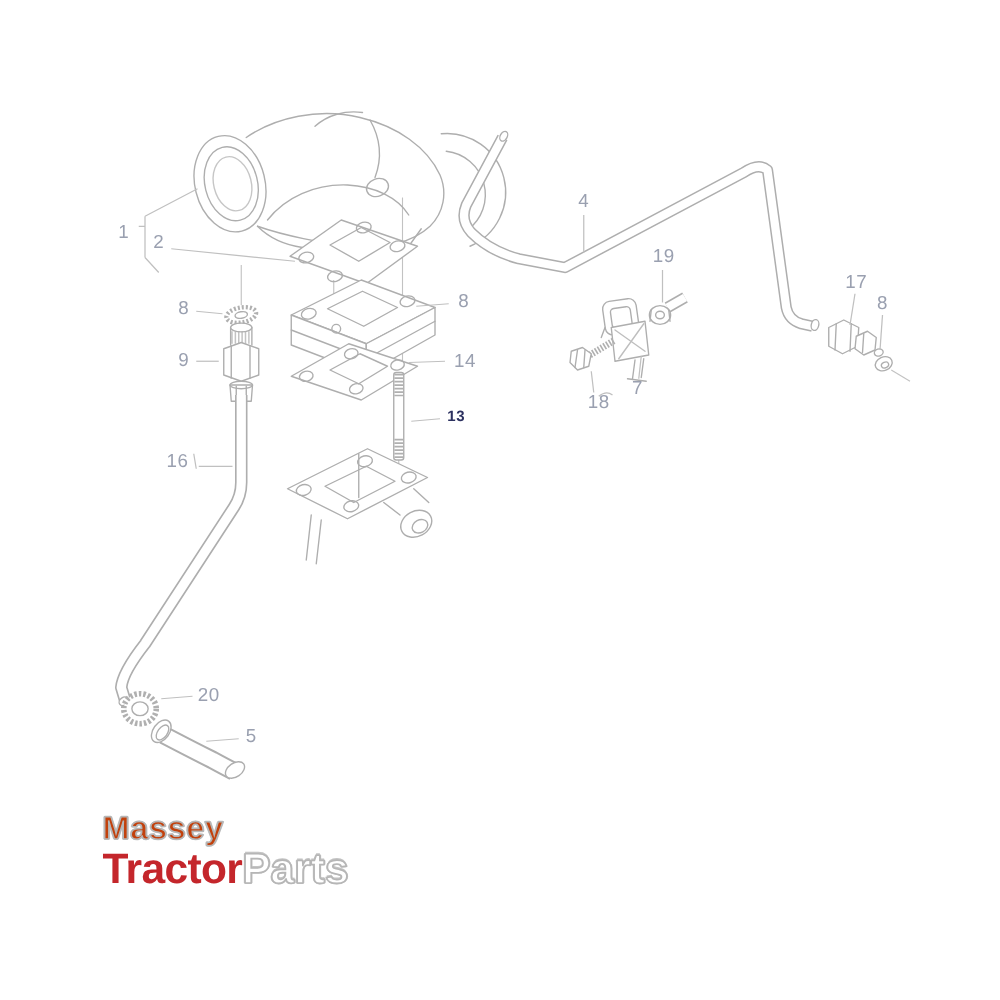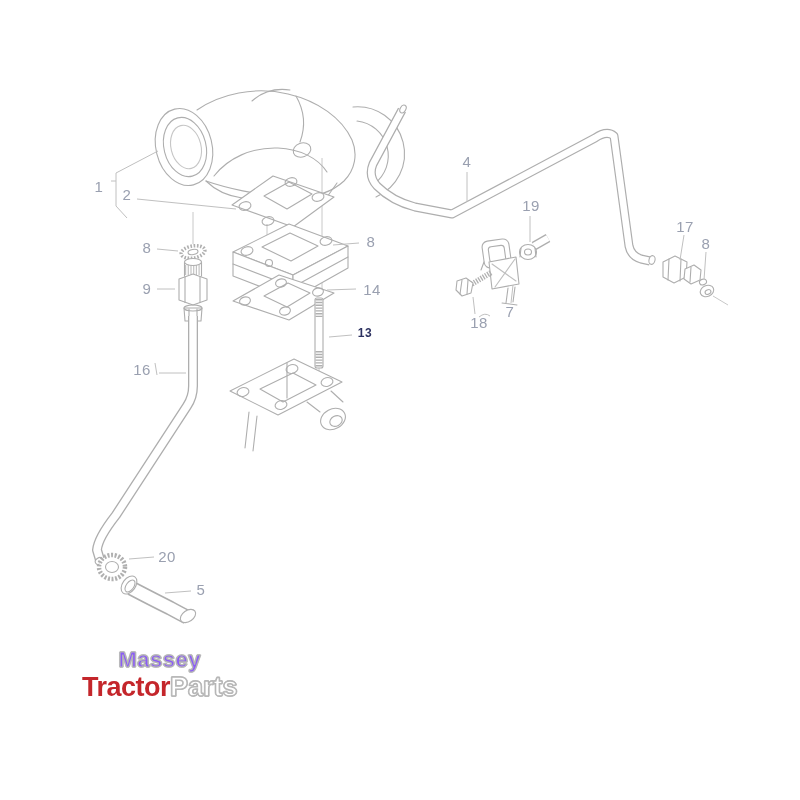--- a/index.html
+++ b/index.html
@@ -17,24 +17,24 @@
   .hose-o{fill:none;stroke:#aeaeae;stroke-width:15;stroke-linejoin:round;}
   .hose-i{fill:none;stroke:#ffffff;stroke-width:11.8;stroke-linejoin:round;}
   .thr{stroke:#b0b0b0;}
   .leader path{fill:none;stroke:#c0c0c0;stroke-width:1;}
   
   .plabel{position:absolute;transform:translate(-50%,-50%);font-size:15px;color:#9aa0b0;
     letter-spacing:0.5px;white-space:nowrap;}
   .plabel.hl{font-weight:bold;font-size:12px;color:#2c3160;}
   
   .logo{position:absolute;left:82px;top:649px;font-weight:bold;line-height:1;}
-  .logo-m{font-size:22px;color:#8b5cf6;-webkit-text-stroke:1.2px #b6b6b6;
+  .logo-m{font-size:26px;color:#c2410c;-webkit-text-stroke:1.2px #b6b6b6;
     text-shadow:-1px 0 0 #c4c4c4,1px 0 0 #c4c4c4,0 -1px 0 #c4c4c4,0 1px 0 #c4c4c4;
-    letter-spacing:0.5px;text-align:center;}
-  .logo-row{margin-top:3px;font-size:27px;}
+    letter-spacing:0.5px;}
+  .logo-row{margin-top:3px;font-size:34px;}
   .logo-t{color:#c4262b;letter-spacing:-0.5px;}
   .logo-p{color:#ffffff;-webkit-text-stroke:1.3px #b6b6b6;
     text-shadow:-1px 0 0 #c4c4c4,1px 0 0 #c4c4c4,0 -1px 0 #c4c4c4,0 1px 0 #c4c4c4;}
 </style>
 </head>
 <body>
 
 <div class="stage">
 
 <svg width="800" height="800" viewBox="0 0 800 800">

